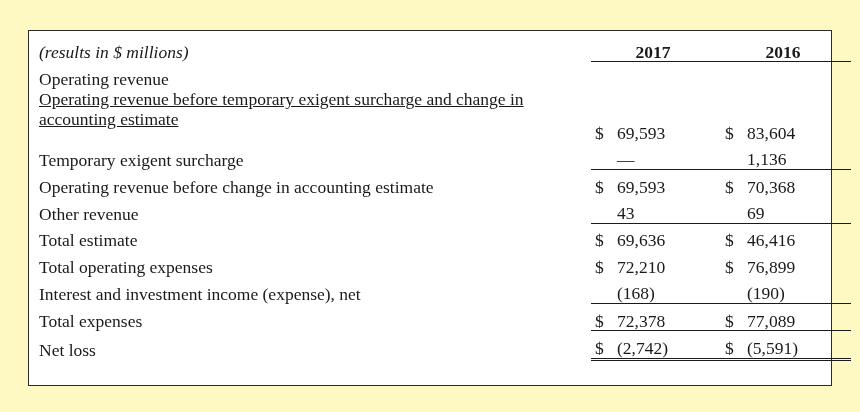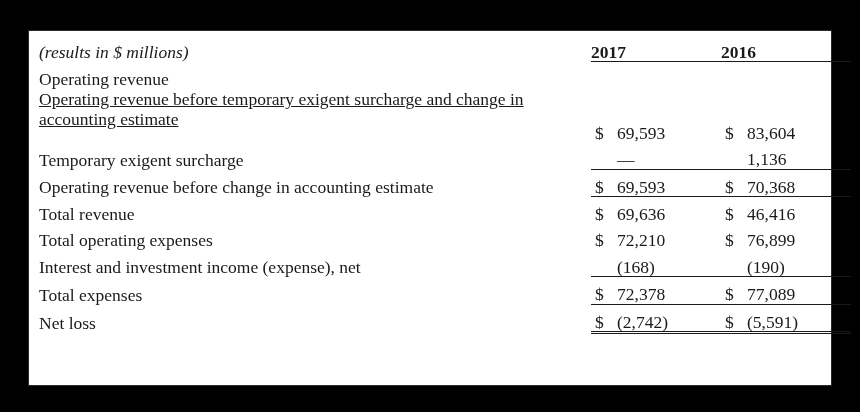--- a/index.html
+++ b/index.html
@@ -11,21 +11,21 @@
     width: 860px;
     height: 412px;
     font-family: "Liberation Serif", serif;
     color: #1a1a1a;
     overflow: hidden;
   }
   .sheet {
     position: relative;
     width: 860px;
     height: 412px;
-    background: #000000;
+    background: #fef9c3;
   }
   .frame {
     position: absolute;
     left: 28px;
     top: 30px;
     width: 804px;
     height: 356px;
     border: 1px solid #2b2b2b;
     background: #ffffff;
     box-sizing: border-box;
@@ -73,20 +73,21 @@
   .bold { font-weight: bold; }
   .italic { font-style: italic; }
 
   
   .hdr td {
     height: 30px;
     vertical-align: bottom;
     padding-bottom: 2px;
   }
   .hdr .yr {
+    text-align: center;
     font-weight: bold;
     font-size: 17.5px;
     padding-right: 6px !important;
   }
   .uline-hdr {
     border-bottom: 1.6px solid #1a1a1a;
   }
 
   
   .rule-top { border-top: 1.2px solid #1a1a1a; }
@@ -148,23 +149,30 @@
         <tr class="row pad-rule">
           <td class="label bold">Operating revenue before change in accounting estimate</td>
           <td class="cur bold rule-top">$</td>
           <td class="val bold rule-top">69,593</td>
           <td class="cur bold rule-top">$</td>
           <td class="val bold rule-top">70,368</td>
         </tr>
 
 
 
-
-        <tr class="row pad-rule">
-          <td class="label bold">Total revenue</td>
+        <tr class="row">
+          <td class="label">Other revenue</td>
+          <td class="cur"></td>
+          <td class="val">43</td>
+          <td class="cur"></td>
+          <td class="val">69</td>
+        </tr>
+
+        <tr class="row pad-rule">
+          <td class="label bold">Total estimate</td>
           <td class="cur bold rule-top">$</td>
           <td class="val bold rule-top">69,636</td>
           <td class="cur bold rule-top">$</td>
           <td class="val bold rule-top">46,416</td>
         </tr>
 
         <tr class="row">
           <td class="label bold">Total operating expenses</td>
           <td class="cur bold">$</td>
           <td class="val bold">72,210</td>

